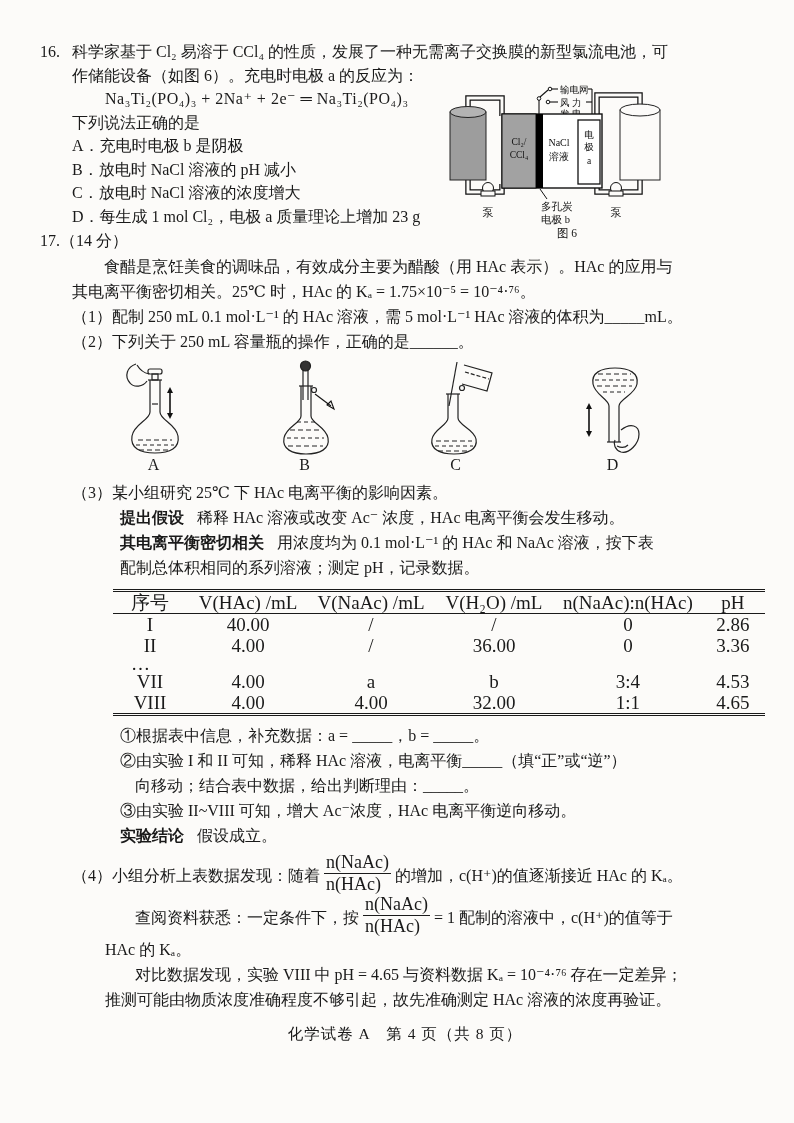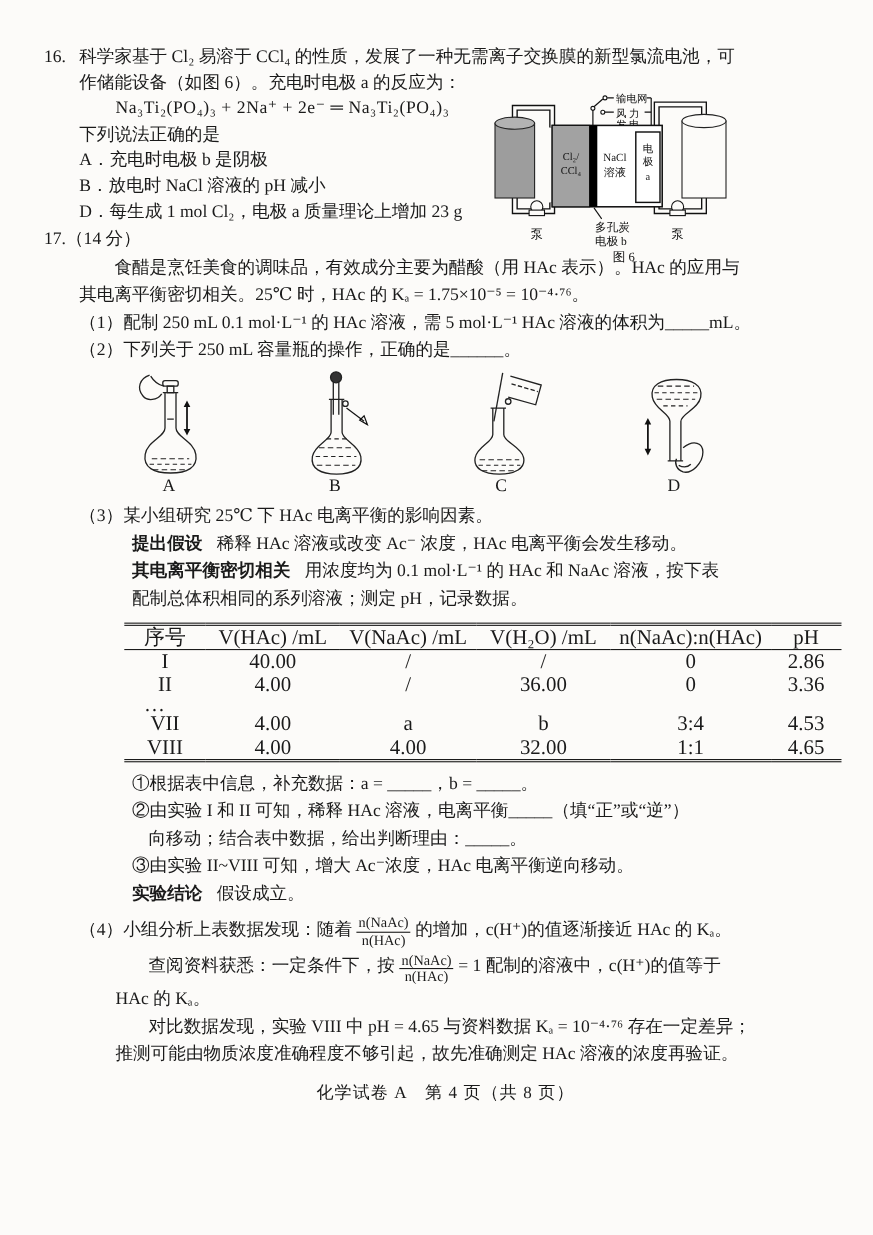--- a/index.html
+++ b/index.html
@@ -32,21 +32,21 @@
   .f-c{margin-left:56px;}
   .f-d{margin-left:62px;}
   .exp-table{border-collapse:collapse;margin:9px 0 0 73px;font-size:19px;}
   .exp-table th,.exp-table td{padding:0 8px;text-align:center;font-weight:normal;line-height:21px;}
   .exp-table thead tr{border-top:3px double #1a1a1a;border-bottom:1.6px solid #1a1a1a;}
   .exp-table tbody tr.last{border-bottom:3px double #1a1a1a;}
   .exp-table .c0{width:58px;} .exp-table .c1{width:106px;} .exp-table .c2{width:108px;}
   .exp-table .c3{width:106px;} .exp-table .c4{width:128px;} .exp-table .c5{width:48px;}
   .exp-table .dots td{line-height:15px;text-align:left;padding-left:18px;}
   .items{margin-top:7px;}
-  .frac{display:inline-block;vertical-align:-9px;text-align:center;font-size:13px;
+  .frac{display:inline-block;vertical-align:-9px;font-size:18px;
         line-height:1.15;margin:0 4px;}
   .frac .num{display:block;border-bottom:1px solid #1a1a1a;padding:0 2px;}
   .frac .den{display:block;padding:0 2px;}
   .fr-line{line-height:33px;}
   .footer{margin-top:12px;text-align:center;font-size:15.5px;letter-spacing:1px;}
 </style>
 </head>
 <body>
 
 <div class="page">
@@ -128,20 +128,21 @@
 
   <div class="content">
 
     <section>
       <div class="line"><span class="qnum">16.</span><span>科学家基于 Cl₂ 易溶于 CCl₄ 的性质，发展了一种无需离子交换膜的新型氯流电池，可</span></div>
       <div class="line ind-a">作储能设备（如图 6）。充电时电极 a 的反应为：</div>
       <div class="line eq">Na₃Ti₂(PO₄)₃ + 2Na⁺ + 2e⁻ ═ Na₃Ti₂(PO₄)₃</div>
       <div class="line ind-a">下列说法正确的是</div>
       <div class="line ind-a">A．充电时电极 b 是阴极</div>
       <div class="line ind-a">B．放电时 NaCl 溶液的 pH 减小</div>
+      <div class="line ind-a">C．放电时 NaCl 溶液的浓度增大</div>
       <div class="line ind-a">D．每生成 1 mol Cl₂，电极 a 质量理论上增加 23 g</div>
     </section>
 
 
     <section>
       <div class="line lh26">17.（14 分）</div>
       <div class="line lh25" style="padding-left:64px;">食醋是烹饪美食的调味品，有效成分主要为醋酸（用 HAc 表示）。HAc 的应用与</div>
       <div class="line lh25 ind-a">其电离平衡密切相关。25℃ 时，HAc 的 Kₐ = 1.75×10⁻⁵ = 10⁻⁴·⁷⁶。</div>
       <div class="line lh25 ind-a">（1）配制 250 mL 0.1 mol·L⁻¹ 的 HAc 溶液，需 5 mol·L⁻¹ HAc 溶液的体积为_____mL。</div>
       <div class="line lh25 ind-a">（2）下列关于 250 mL 容量瓶的操作，正确的是______。</div>

